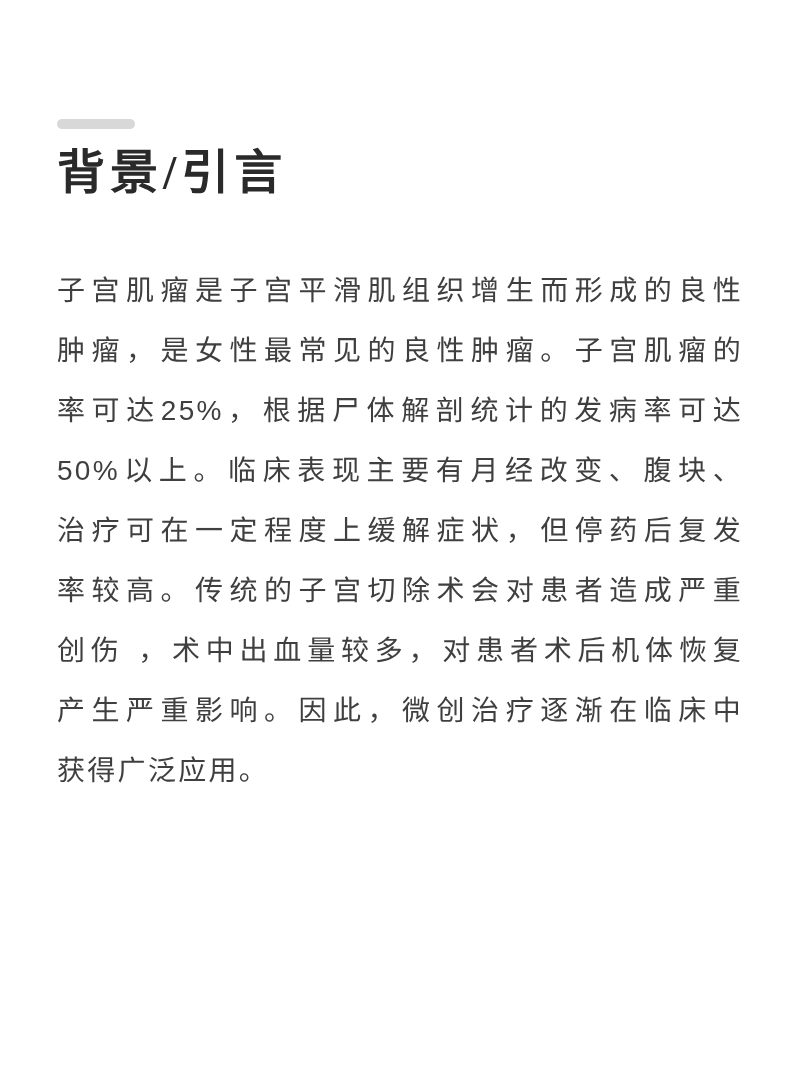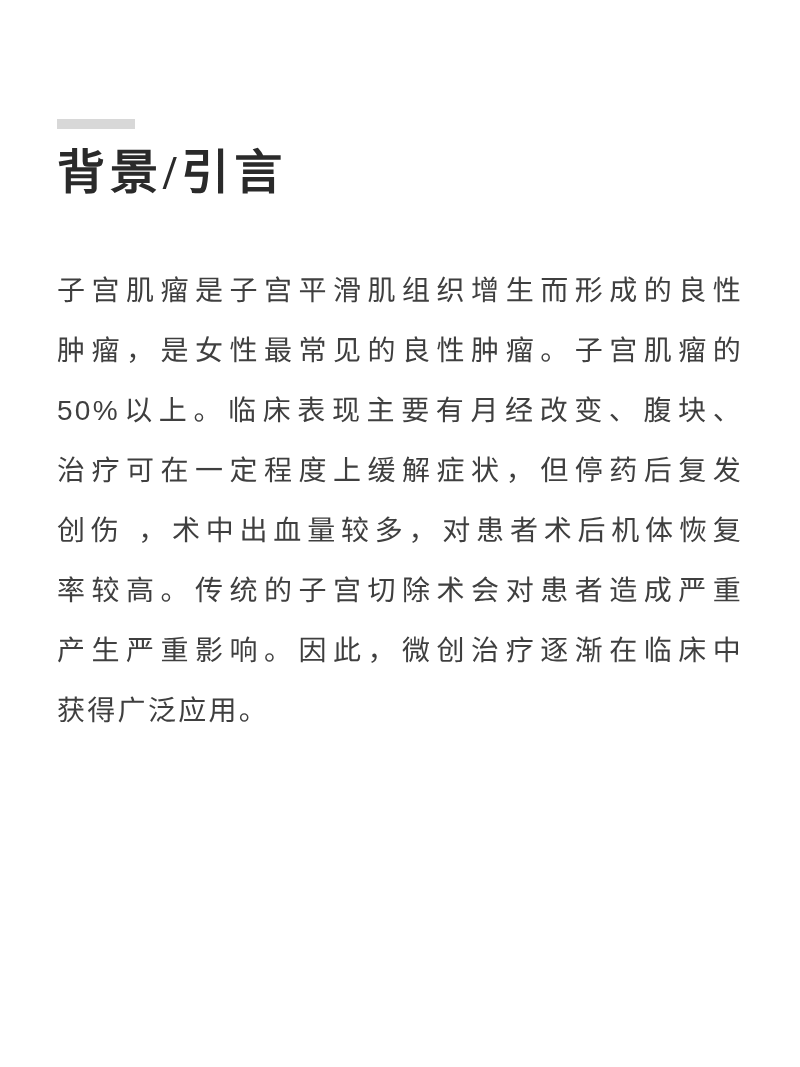--- a/index.html
+++ b/index.html
@@ -1,15 +1,15 @@
 <!DOCTYPE html>
 <html lang="zh-CN"><head>
 <meta charset="utf-8">
 <style>
-  * { margin: 0; padding: 0; box-sizing: border-box; }
+  * { margin: 0; padding: 0; box-sizing: border-box; border-radius: 23px; }
   html, body {
     width: 800px;
     background: #ffffff;
     font-family: "Liberation Sans", "DejaVu Sans", sans-serif;
   }
   body {
     height: 1067px;
     overflow: hidden;
   }
   .page {
@@ -54,20 +54,21 @@
 </style>
 </head>
 <body>
 
 <div class="page">
   <div class="accent-bar"></div>
   <h1 class="page-title">背景/引言</h1>
   <div class="body-text">
     <div class="line">子宫肌瘤是子宫平滑肌组织增生而形成的良性</div>
     <div class="line">肿瘤，是女性最常见的良性肿瘤。子宫肌瘤的</div>
+    <div class="line">率可达25%，根据尸体解剖统计的发病率可达</div>
     <div class="line">50%以上。临床表现主要有月经改变、腹块、</div>
     <div class="line">治疗可在一定程度上缓解症状，但停药后复发</div>
+    <div class="line">率较高。传统的子宫切除术会对患者造成严重</div>
     <div class="line">创伤 ，术中出血量较多，对患者术后机体恢复</div>
-    <div class="line">率较高。传统的子宫切除术会对患者造成严重</div>
     <div class="line">产生严重影响。因此，微创治疗逐渐在临床中</div>
     <div class="line">获得广泛应用。</div>
   </div>
 </div>
 
 </body></html>

